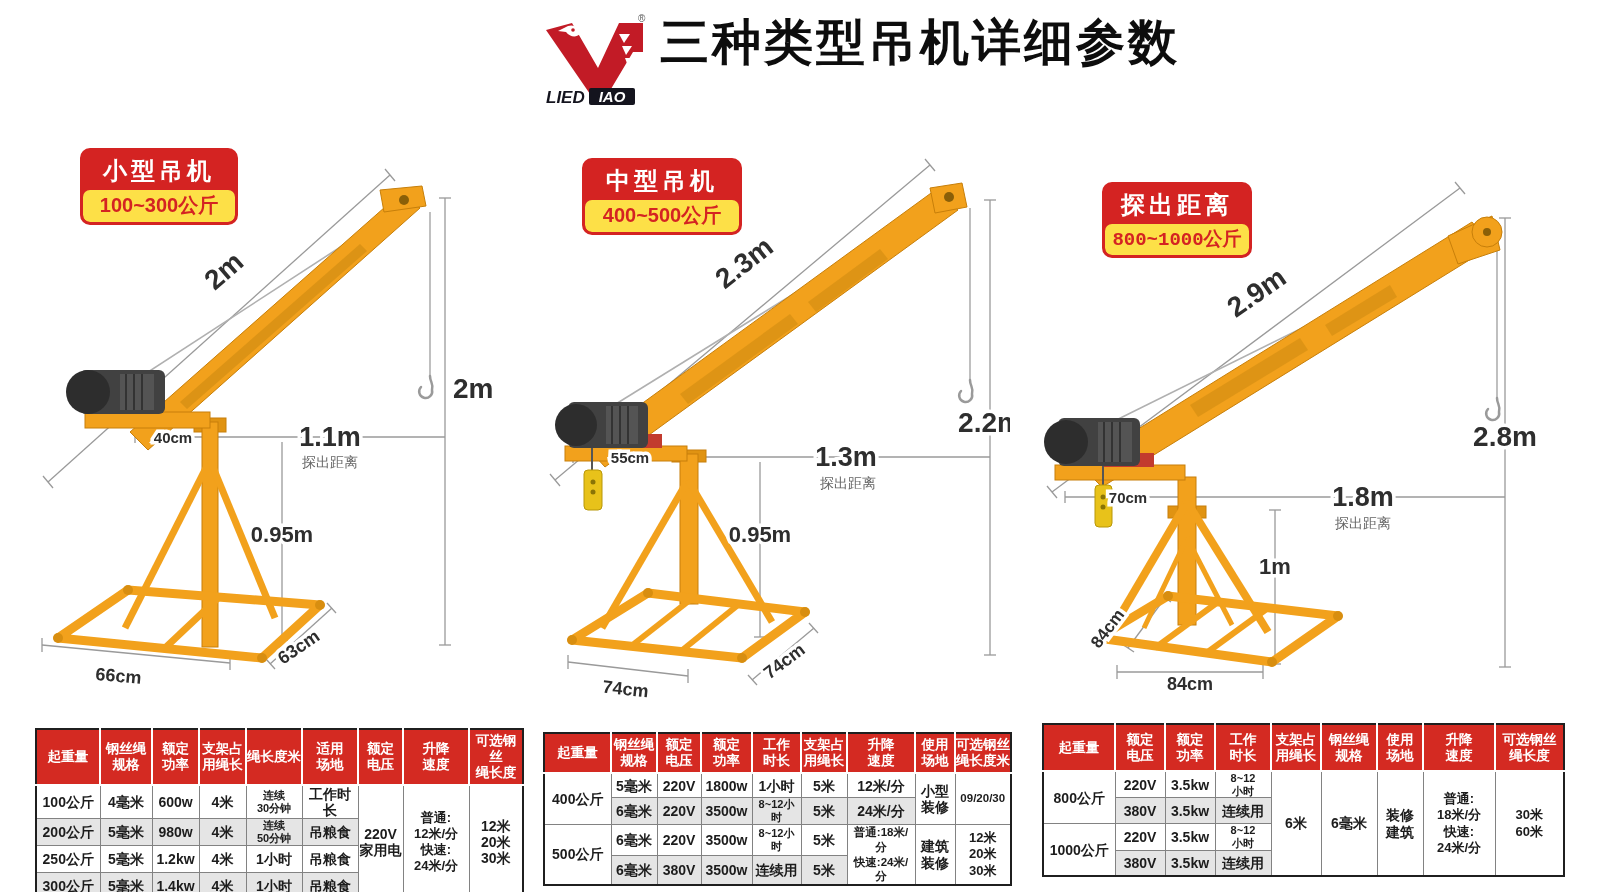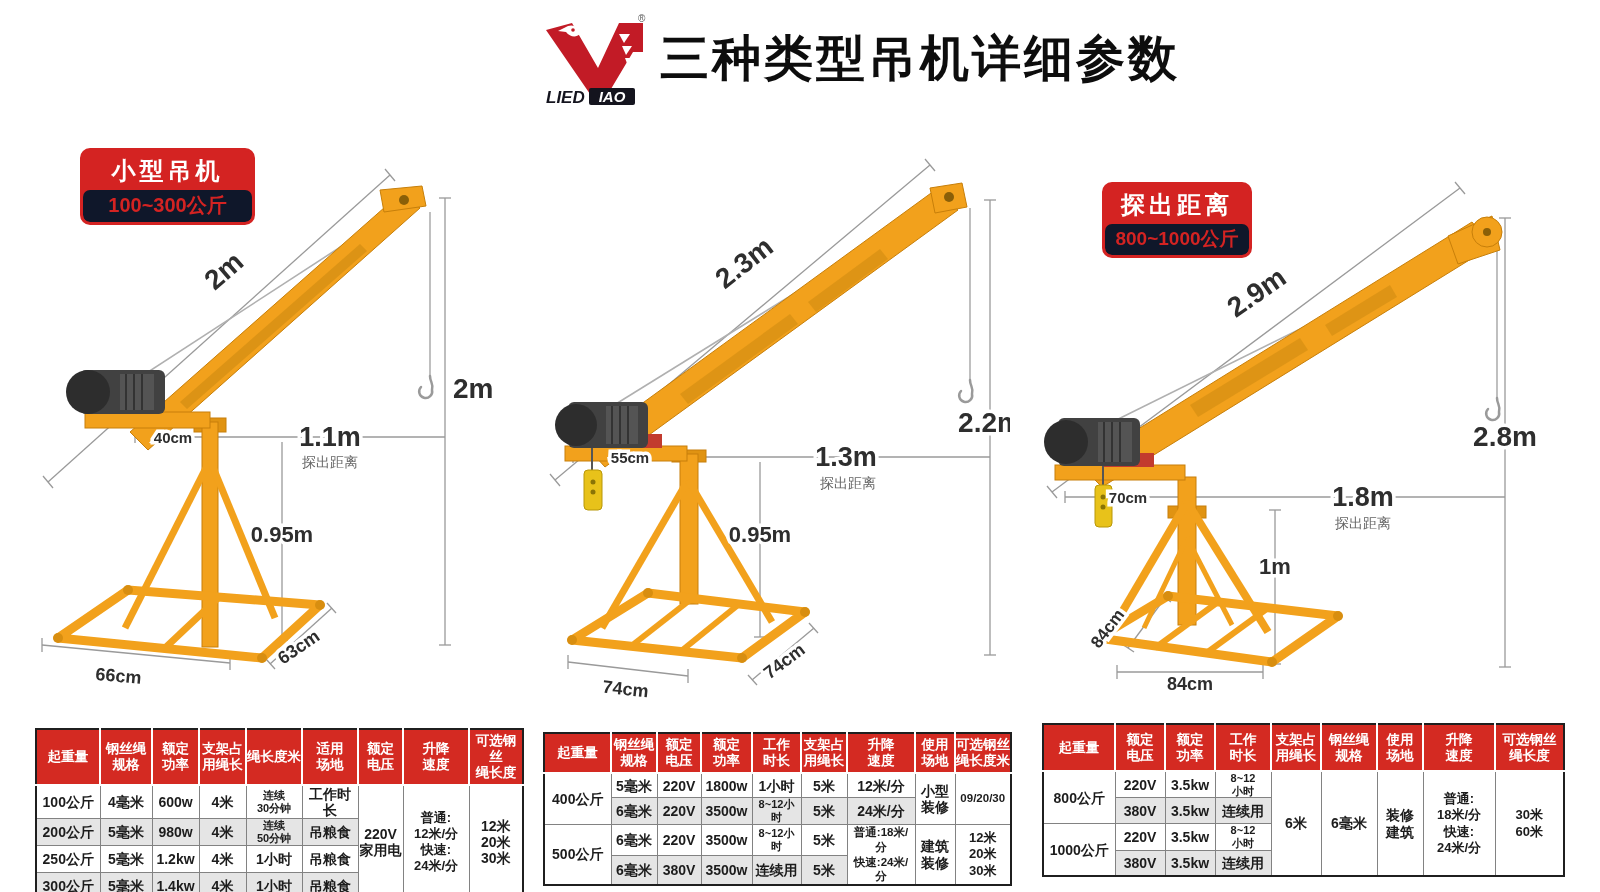--- a/index.html
+++ b/index.html
@@ -4,34 +4,34 @@
 <style>
   * { margin:0; padding:0; box-sizing:border-box; }
   html,body { background:#fff; }
   .canvas {
     position:relative; width:1600px; height:892px; background:#ffffff;
     font-family:"Liberation Sans", sans-serif; overflow:hidden; color:#222;
   }
   
   .logo { position:absolute; left:540px; top:10px; width:112px; height:96px; }
   .page-title {
-    position:absolute; left:660px; top:26px; width:500px;
+    position:absolute; left:660px; top:10px; width:500px;
     font-size:49px; font-weight:700; color:#0d0d0d; letter-spacing:3px; white-space:nowrap;
   }
   
   .badge {
     position:absolute; background:#D42322; border:3px solid #D42322; border-radius:10px;
     display:flex; flex-direction:column; overflow:hidden; text-align:center;
   }
   .badge .bt { color:#fff; font-weight:700; font-size:24px; letter-spacing:4px; padding:4px 6px 3px; white-space:nowrap; }
-  .badge .br { background:#0f172a; border-radius:7px; color:#D42322; font-weight:700; font-size:20px; padding:2px 4px 3px; white-space:nowrap; }
-  .b1 { left:80px; top:148px; width:175px; }
+  .badge .br { background:#fde047; border-radius:7px; color:#D42322; font-weight:700; font-size:20px; padding:2px 4px 3px; white-space:nowrap; }
+  .b1 { left:80px; top:148px; width:158px; }
   .b2 { left:582px; top:158px; width:160px; }
   .b3 { left:1102px; top:182px; width:150px; }
-  .b3 .br { font-size:19px; }
+  .b3 .br { font-size:19px;font-family:Liberation Mono, monospace; }
   
   .crane { position:absolute; }
   .c1 { left:30px; top:150px; }
   .c2 { left:540px; top:150px; }
   .c3 { left:1040px; top:170px; }
   svg text { font-family:"Liberation Sans", sans-serif; }
   .dimtxt { fill:#2e2e2e; font-weight:600; paint-order:stroke; stroke:#ffffff; stroke-width:7px; }
   .subtxt { fill:#666; font-weight:400; paint-order:stroke; stroke:#ffffff; stroke-width:6px; }
   
   table { position:absolute; border-collapse:collapse; table-layout:fixed; background:#fff; border:2px solid #1f1f1f; }
@@ -73,20 +73,24 @@
     <text x="6" y="93" font-size="17" font-weight="800" font-style="italic" fill="#14141e">LIED</text>
     <rect x="49" y="78" width="46" height="17" rx="2" fill="#14141e"></rect>
     <text x="72" y="91.5" font-size="15" font-weight="800" font-style="italic" fill="#fff" text-anchor="middle">IAO</text>
   </svg>
   <div class="page-title">三种类型吊机详细参数</div>
 
   <div class="badge b1">
     <div class="bt">小型吊机</div>
     <div class="br">100~300公斤</div>
   </div>
+  <div class="badge b2">
+    <div class="bt">中型吊机</div>
+    <div class="br">400~500公斤</div>
+  </div>
   <div class="badge b3">
     <div class="bt">探出距离</div>
     <div class="br">800~1000公斤</div>
   </div>
 
   <svg class="crane c1" width="480" height="550" viewBox="0 0 480 550">
     <g stroke="#9a9a9a" stroke-width="1.3">
       <line x1="18" y1="332" x2="360" y2="25"></line>
       <line x1="13" y1="326" x2="23" y2="338"></line>
         <line x1="355" y1="19" x2="365" y2="31"></line>

